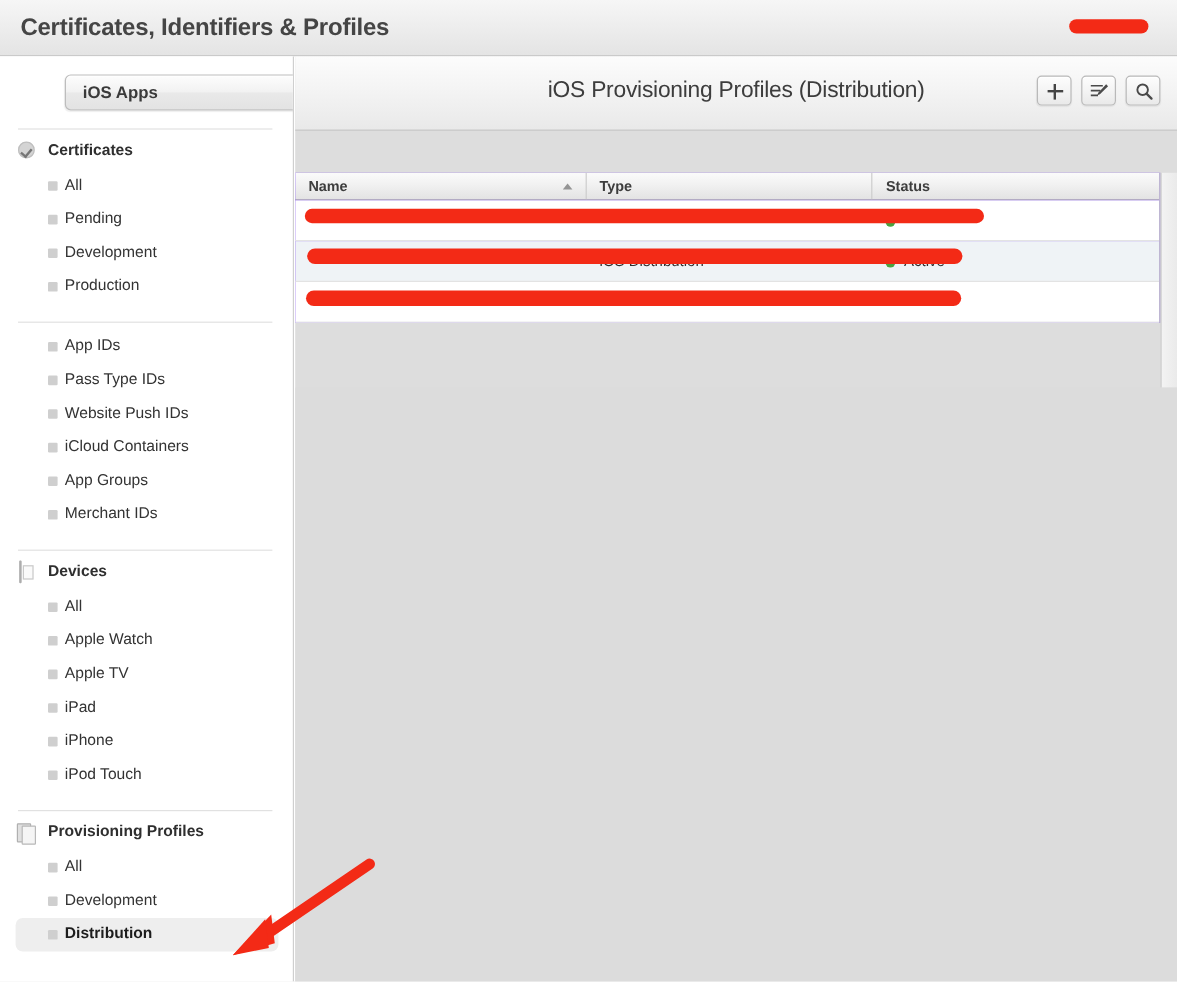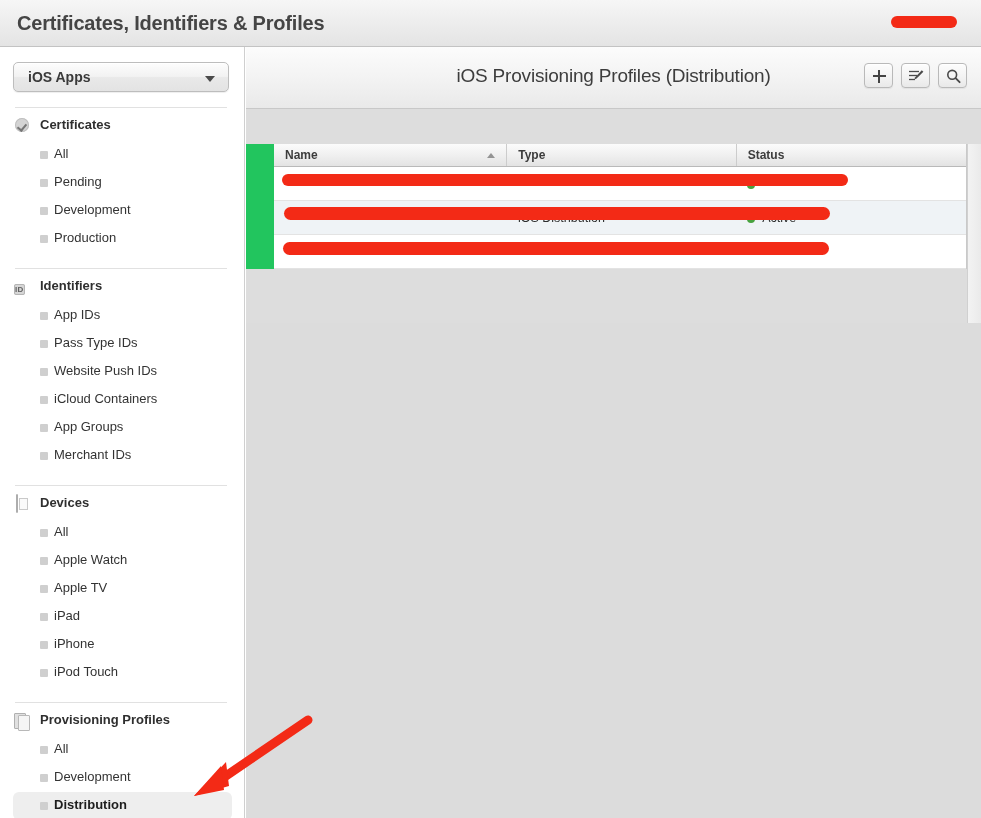--- a/index.html
+++ b/index.html
@@ -73,20 +73,21 @@
 
   .team-select {
     position: relative;
     margin-top: 15px;
     width: 216px; height: 30px;
     background: linear-gradient(to bottom, #fdfdfd 0%, #f2f2f2 48%, #e9e9e9 52%, #e3e3e3 100%);
     border: 1px solid #bdbdbd;
     border-radius: 5px;
     box-shadow: 0 1px 1px rgba(0,0,0,0.07), inset 0 1px 0 rgba(255,255,255,0.85);
     cursor: default;
+    margin-left: 41px;
   }
   .team-select-label {
     position: absolute;
     left: 14px; top: 6px;
     font-size: 14px;
     font-weight: bold;
     color: #3a3a3a;
   }
   .team-select-arrow {
     position: absolute;
@@ -287,24 +288,23 @@
     left: 20px; top: 9px;
     font-size: 13px;
     color: #3c3c3c;
   }
 
   
   .table-wrap {
     position: absolute;
     left: 0; top: 97px;
     width: 721px;
-    background: #22c55e;
+    background: #8b5cf6;
     border-right: 1px solid #c9c9c9;
     overflow: hidden;
-    padding-left: 28px;
   }
   .table-head {
     display: flex;
     height: 23px;
     background: linear-gradient(to bottom, #fbfbfb 0%, #f0f0f0 50%, #e3e3e3 100%);
     border-bottom: 1px solid #b9b9b9;
   }
   .th {
     position: relative;
     font-size: 12px;
@@ -420,24 +420,20 @@
         <div class="nav-item">
           <span class="nav-bullet"></span>
           <span class="nav-label">Development</span>
         </div>
         <div class="nav-item">
           <span class="nav-bullet"></span>
           <span class="nav-label">Production</span>
         </div>
 
         <div class="divider"></div>
-        <div class="group-header">
-          <span class="group-icon"><span class="icn-id">ID</span></span>
-          <span class="group-title">Identifiers</span>
-        </div>
         <div class="nav-item">
           <span class="nav-bullet"></span>
           <span class="nav-label">App IDs</span>
         </div>
         <div class="nav-item">
           <span class="nav-bullet"></span>
           <span class="nav-label">Pass Type IDs</span>
         </div>
         <div class="nav-item">
           <span class="nav-bullet"></span>

